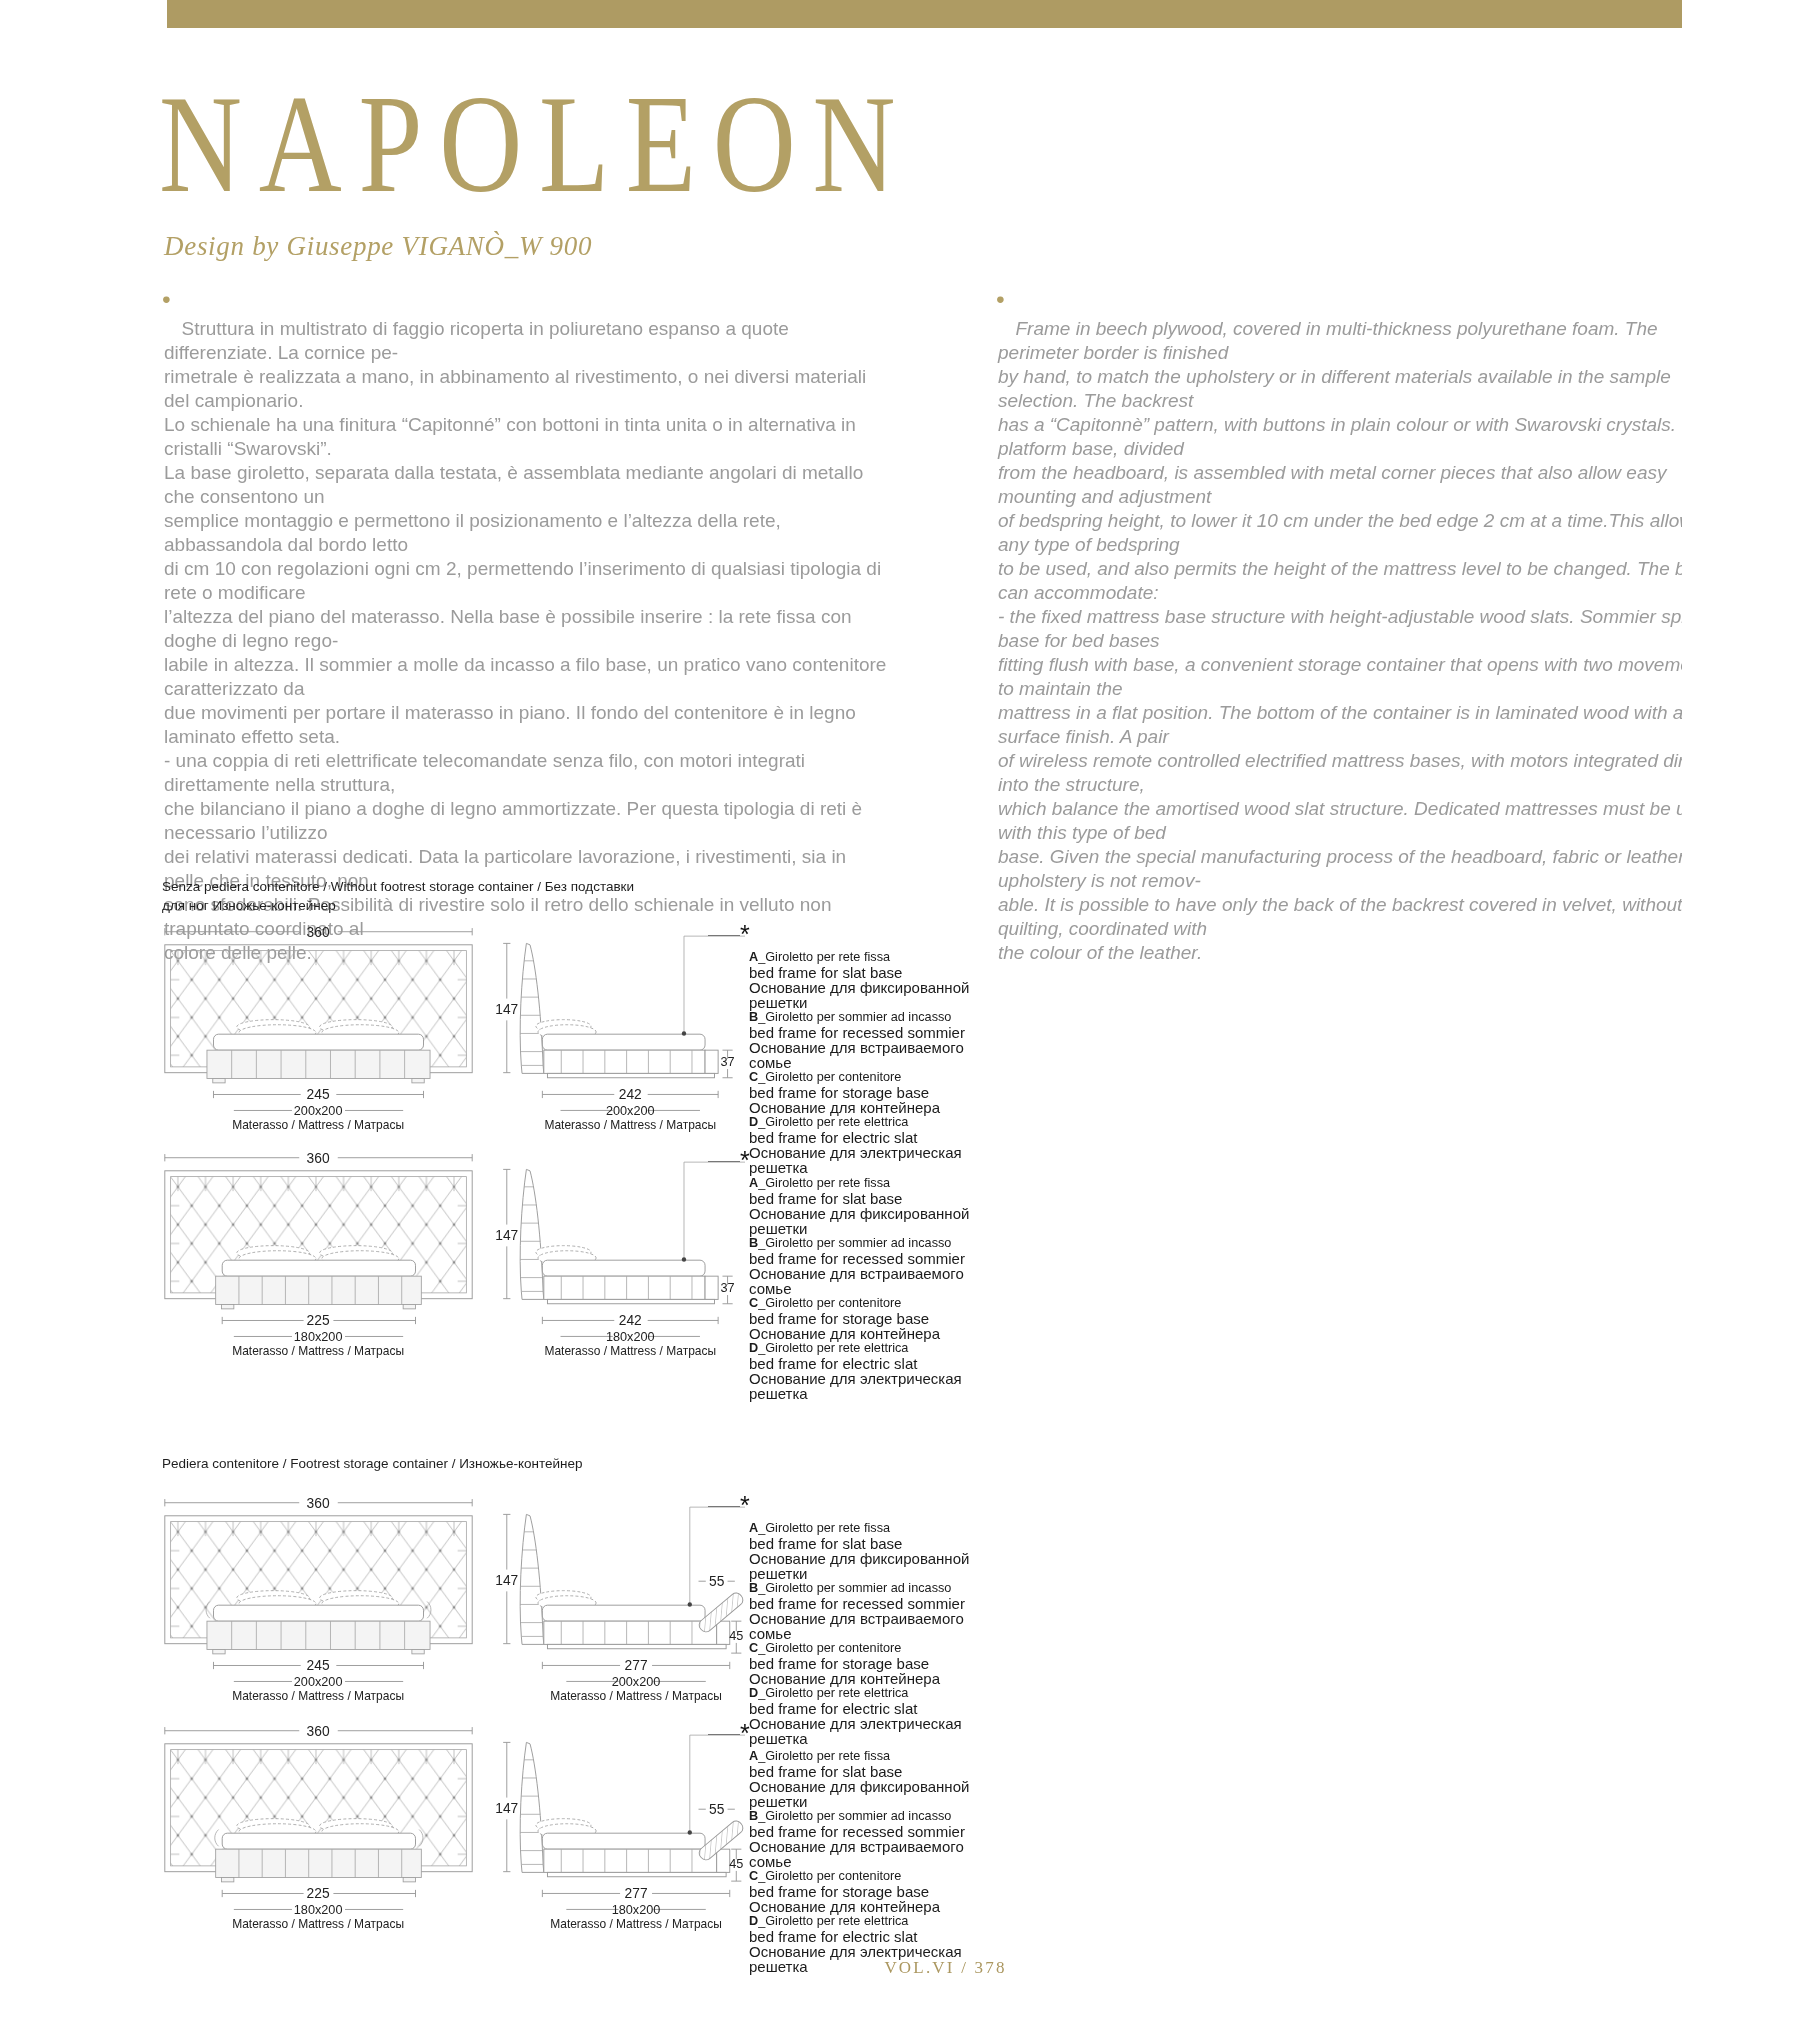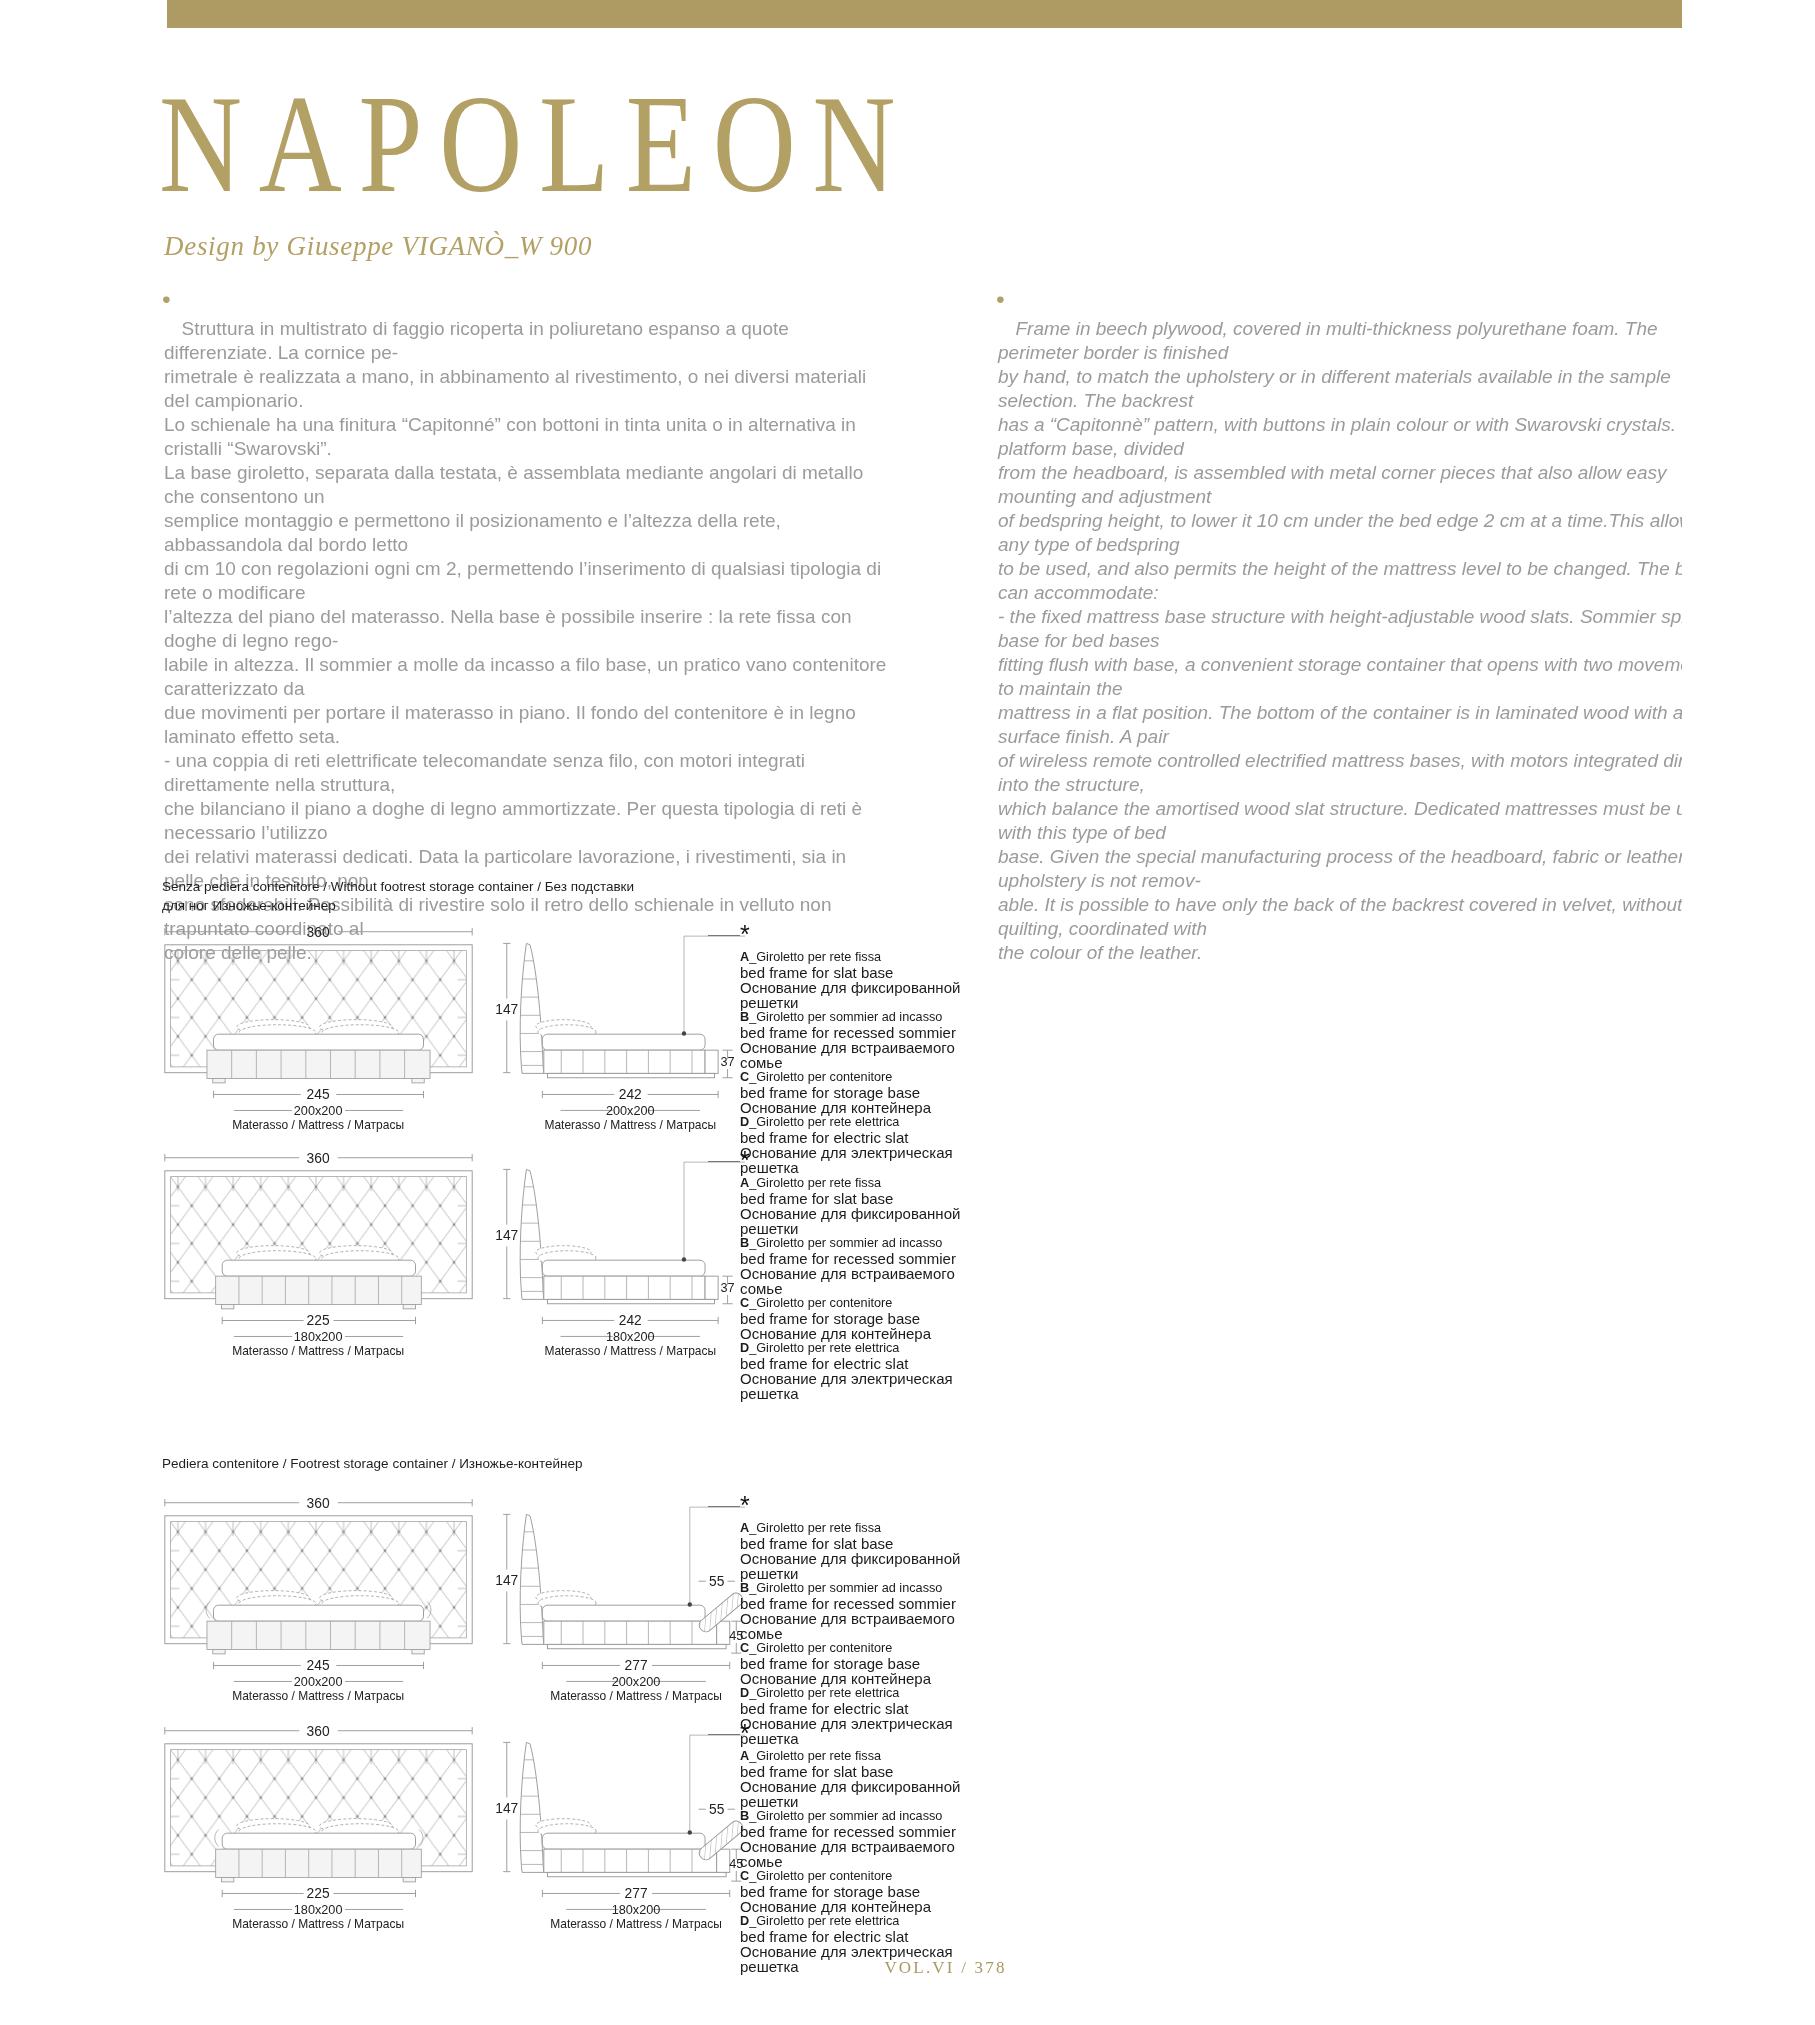--- a/index.html
+++ b/index.html
@@ -28,21 +28,21 @@
   .sec-label-2{top:1454px;}
 
   .grp{position:absolute;left:164px;width:825px;height:222px;}
   .grp-1{top:923px;} .grp-2{top:1149px;} .grp-3{top:1494px;} .grp-4{top:1722px;}
   .front{position:absolute;left:0;top:0;}
   .side{position:absolute;left:321px;top:0;}
 
   .legend{position:absolute;left:576px;top:0;width:247px;color:#1b1b1b;}
   .star{position:relative;font-size:25px;line-height:22px;height:23px;color:#111;}
   .star::before{content:"";position:absolute;right:100%;top:12.4px;width:32px;border-top:1px solid #777;}
-  .legend-items{margin-top:4.4px;}
+  .legend-items{margin-top:4.4px;margin-left:9px;}
   .l-it{font-size:12.7px;line-height:15px;}
   .l-it b{font-weight:700;}
   .l-en,.l-ru{font-size:15px;line-height:15px;}
 
   .footer{position:absolute;left:164px;width:1563px;top:1958px;text-align:center;
           color:#ab9760;font-family:"Liberation Serif",serif;font-size:17px;letter-spacing:2.2px;}
 
   svg{overflow:visible;}
   svg .ln{fill:none;stroke:#999;stroke-width:1.3px;}
   svg .lnt{fill:none;stroke:#a5a5a5;stroke-width:1.1px;}

